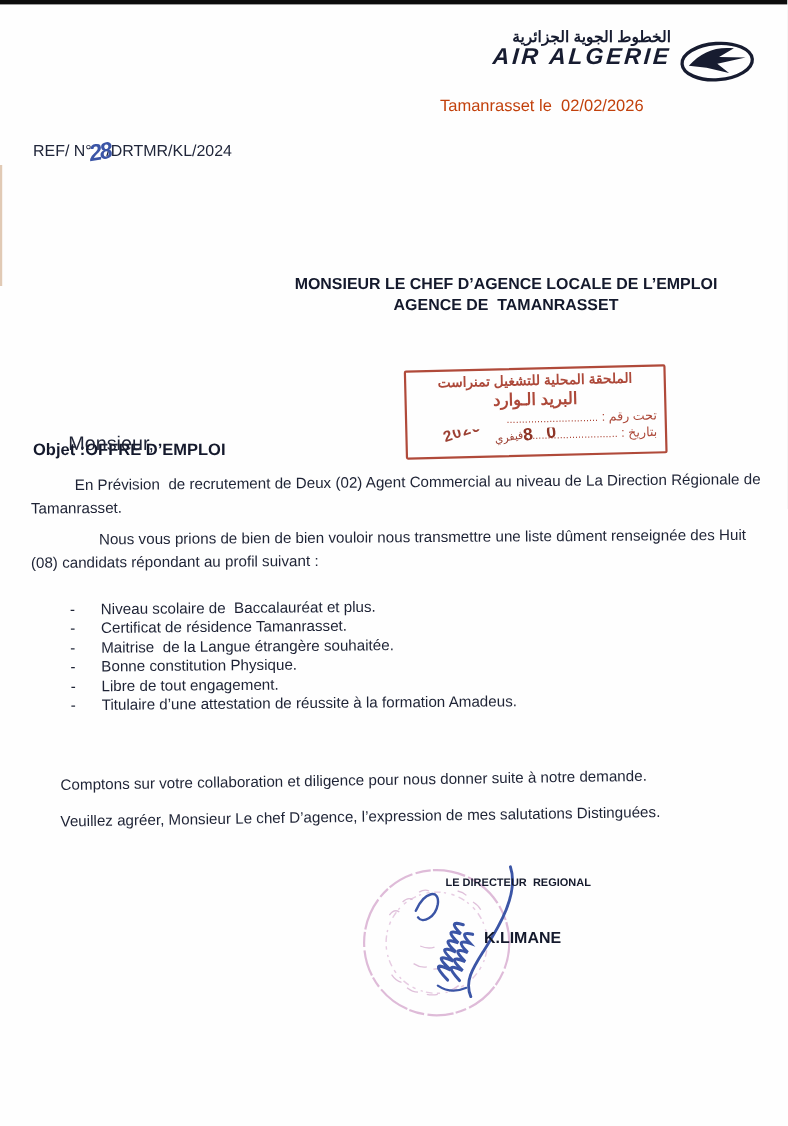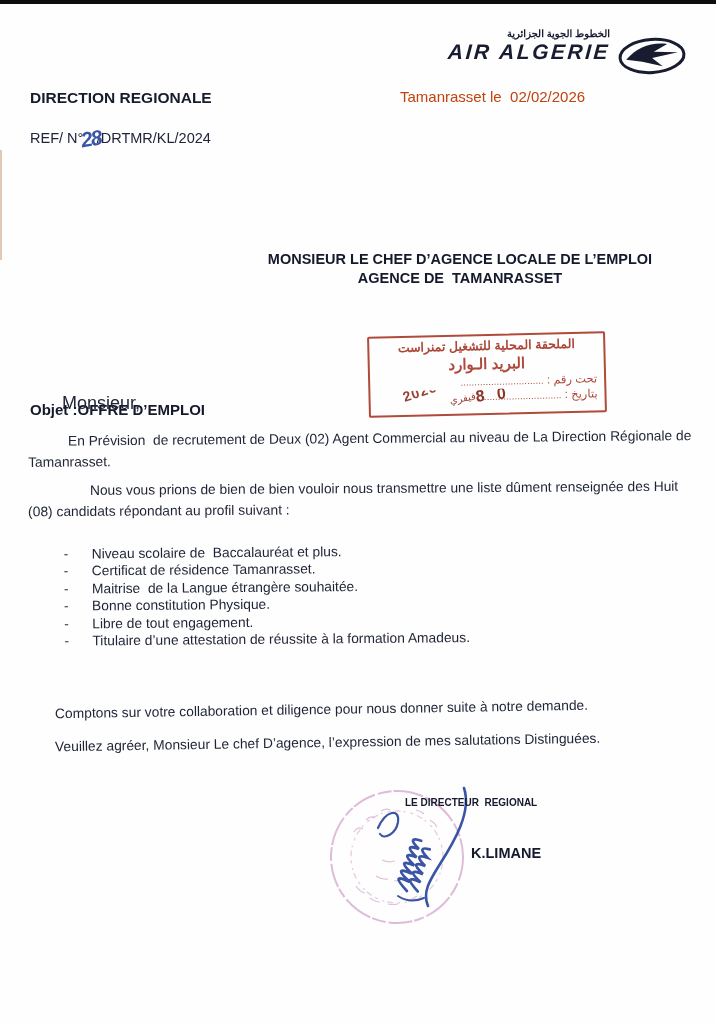--- a/index.html
+++ b/index.html
@@ -16,21 +16,21 @@
     overflow:hidden;
   }
   .pre{white-space:pre-wrap;}
   
   .scan-bar{position:absolute;top:0;left:0;width:716px;height:4px;background:#0d0d0d;}
   .scan-edge{position:absolute;top:150px;left:0;width:2px;height:110px;background:#c99f78;opacity:.55;}
 
   
   .logo-wrap{position:absolute;top:26px;left:388px;width:300px;height:52px;}
   .logo-text{position:absolute;right:78px;top:0;text-align:right;color:#171c30;}
-  .logo-arabic{font-weight:bold;font-size:10px;line-height:15px;}
+  .logo-arabic{font-weight:bold;font-size:14px;line-height:15px;}
   .logo-latin{font-weight:bold;font-style:italic;font-size:21px;letter-spacing:2.5px;line-height:22px;transform:skewX(-4deg);}
   .logo-icon{position:absolute;right:0;top:8px;}
 
   
   .org{position:absolute;top:88px;left:30px;font-weight:bold;font-size:15.5px;line-height:19px;color:#161b2e;}
   .ref-line{position:absolute;top:124px;left:30px;font-size:14.5px;color:#20263a;}
   .ref-hand{display:inline-block;color:#3b55a6;font-size:21px;font-style:italic;font-weight:bold;transform:rotate(-10deg);margin:0 -4px 0 -2px;position:relative;top:3px;letter-spacing:-2px;}
   .date-line{position:absolute;top:88px;left:400px;font-size:15px;color:#c2410c;}
 
   
@@ -62,21 +62,21 @@
   .p2{top:478px;left:28px;width:668px;text-indent:62px;transform:rotate(-0.4deg);}
   .bullets{position:absolute;top:543px;left:64px;width:600px;transform:rotate(-0.5deg);}
   .bullet-row{display:flex;font-size:13.8px;line-height:17.4px;}
   .bullet-dash{width:28px;flex:0 0 28px;}
   .closing{position:absolute;font-size:13.8px;transform:rotate(-0.9deg);color:#1e2335;}
   .c1{top:702px;left:55px;}
   .c2{top:735px;left:55px;}
 
   
   .sig-title{position:absolute;top:797px;left:405px;font-weight:bold;font-size:10px;color:#14192c;}
-  .sig-name{position:absolute;top:845px;left:440px;font-weight:bold;font-size:14.5px;color:#14192c;margin-left:31px;}
+  .sig-name{position:absolute;top:845px;left:440px;font-weight:bold;font-size:14.5px;color:#14192c;}
   .purple-stamp{position:absolute;top:786px;left:326px;}
   .blue-sig{position:absolute;top:784px;left:358px;}
 </style>
 </head>
 <body>
 
 <div class="page">
 
   <div class="scan-bar"></div>
   <div class="scan-edge"></div>
@@ -90,21 +90,20 @@
       <svg width="72" height="44" viewBox="0 0 72 44">
         <g transform="rotate(-4 36 22)">
           <ellipse cx="36" cy="22" rx="32" ry="16.5" fill="none" stroke="#171c30" stroke-width="3"></ellipse>
           <path d="M10,24 C22,12 36,8 52,11 L38,18 L62,20 L36,24 L46,33 L26,27 Z" fill="#171c30"></path>
         </g>
       </svg>
     </span>
   </div>
 
   <div class="org">
-    <div class="pre">DIRECTION REGIONALE</div>
   </div>
   <div class="ref-line">
     <span class="pre">REF/ N°</span><span class="ref-hand pre">28</span><span class="pre">/DRTMR/KL/2024</span>
   </div>
 
   <div class="date-line pre">Tamanrasset le  02/02/2026</div>
 
   <div class="recipient">
     <div class="pre">MONSIEUR LE CHEF D’AGENCE LOCALE DE L’EMPLOI</div>
     <div class="pre">AGENCE DE  TAMANRASSET</div>

